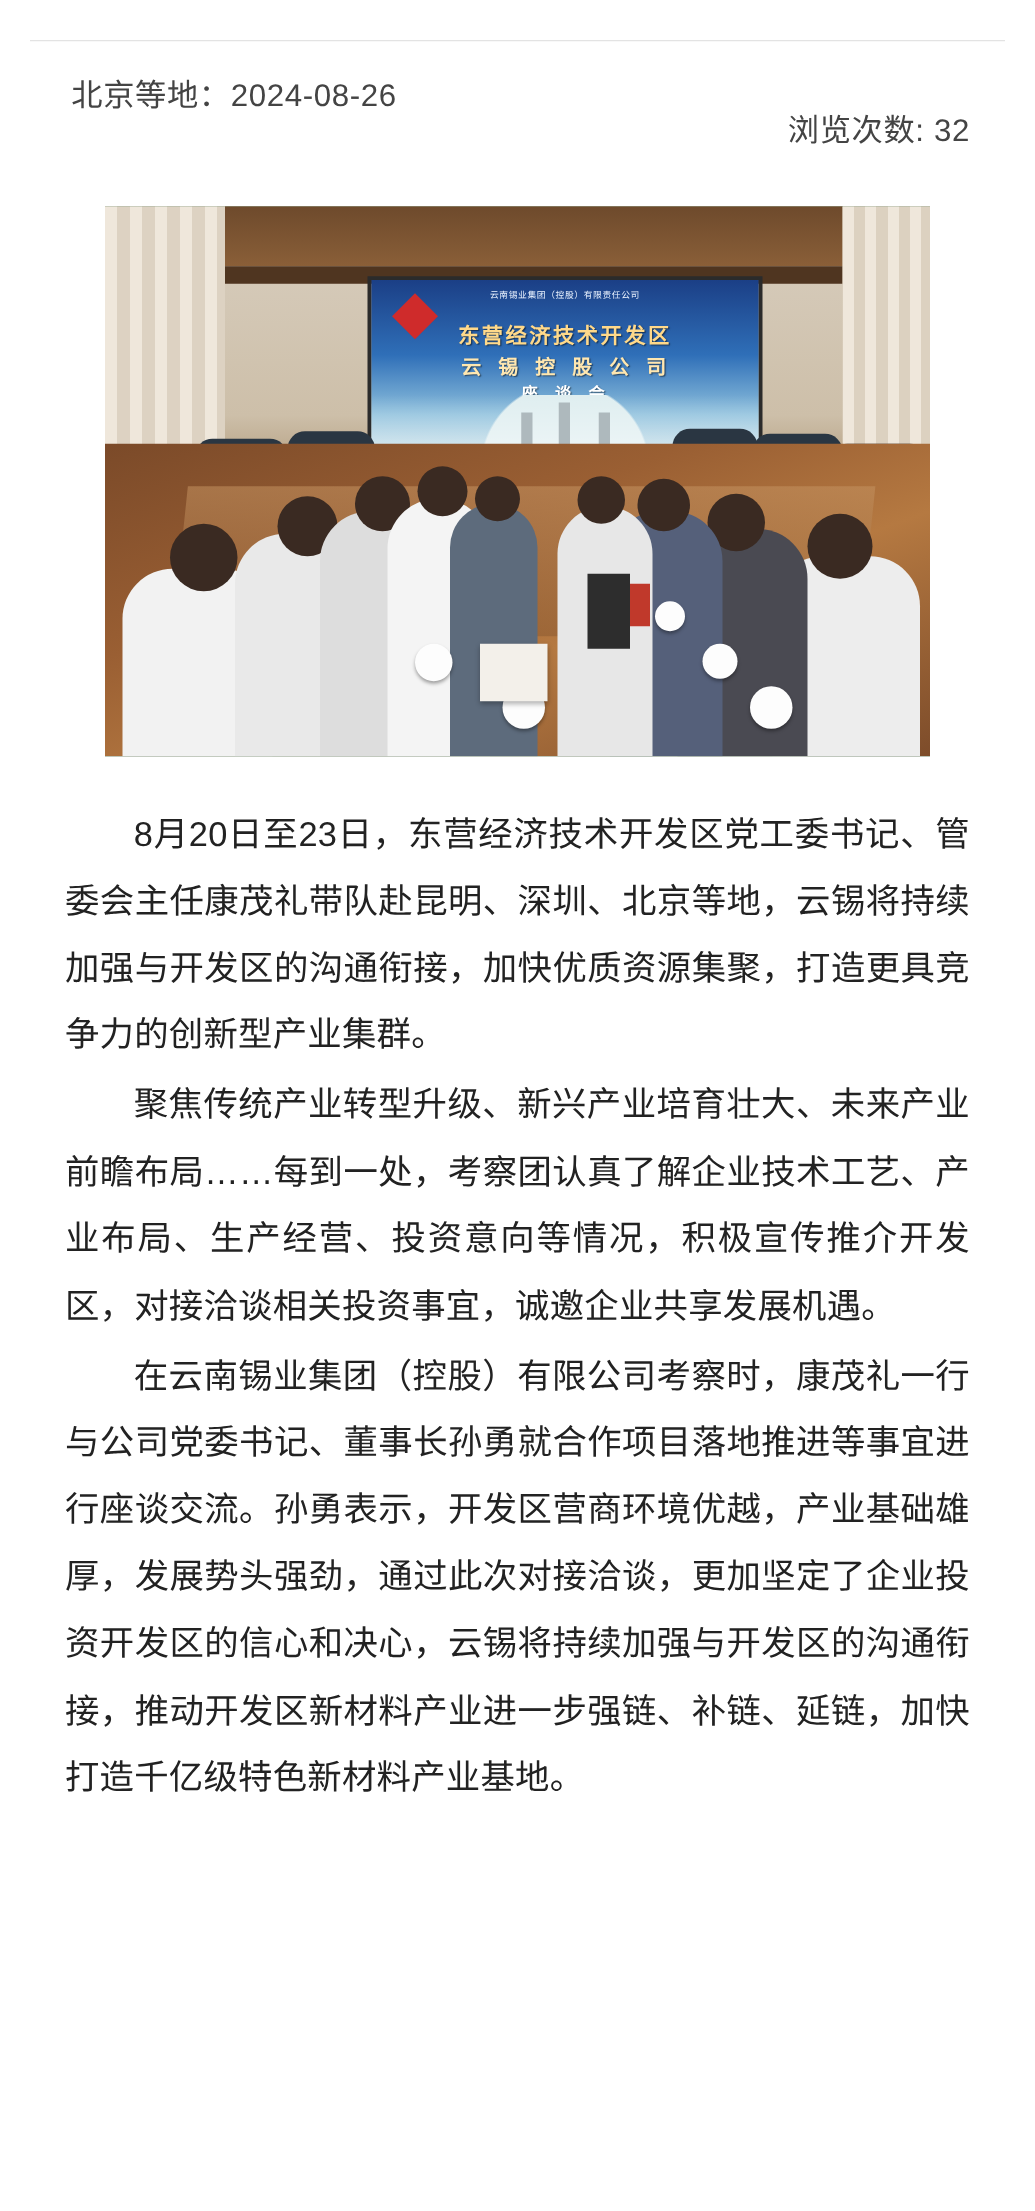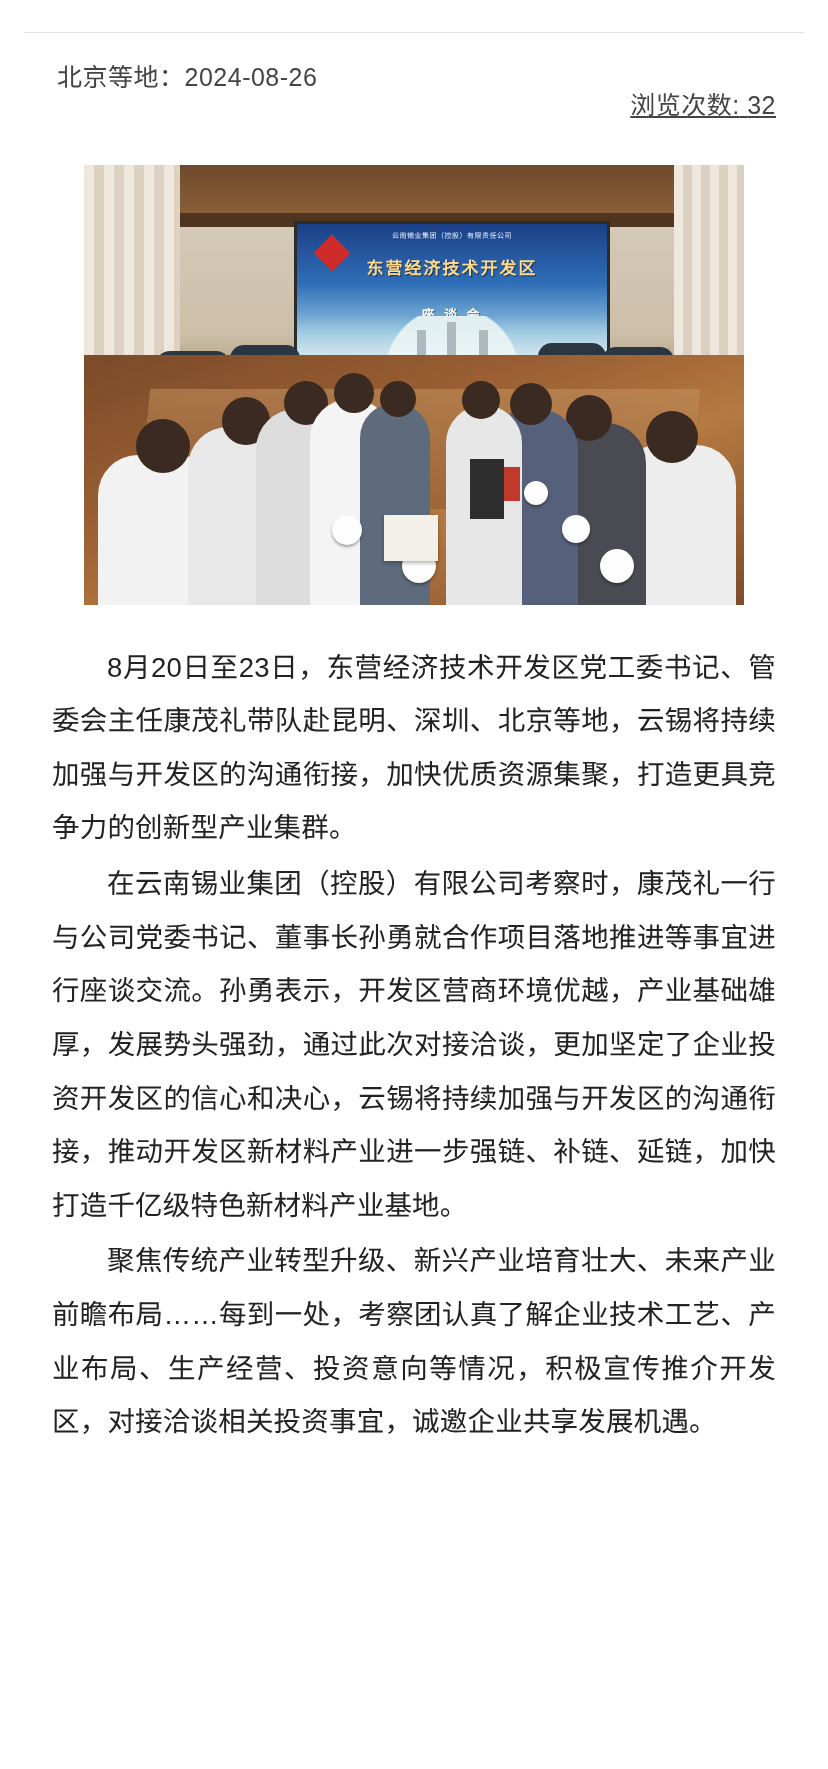--- a/index.html
+++ b/index.html
@@ -44,21 +44,20 @@
     line-height: 1.5;
   }
   .meta-date {
     width: 270px;
     letter-spacing: 0.5px;
   }
   .meta-views {
     flex: 0 0 auto;
     padding-top: 28px;
     letter-spacing: 0.5px;
-    text-decoration: underline;
   }
   .meta-font {
     flex: 0 0 auto;
     width: 200px;
     text-align: left;
     padding-left: 12px;
     white-space: normal;
   }
   .meta-font .bracket {
     color: #444444;
@@ -72,20 +71,21 @@
   .font-size-link.mid { font-size: 26px; }
   .font-size-link.small { font-size: 23px; }
 
   .figure {
     margin: 40px auto 0 auto;
     width: 660px;
     height: 440px;
     position: relative;
     overflow: hidden;
     background: #14532d;
+    font-family: Liberation Mono, monospace;
   }
   
   .ph-wall {
     position: absolute; inset: 0;
     background: linear-gradient(#d9cfc0 0%, #cdbfa9 38%, #b9a589 46%, #8d7a63 47%, #7d6b55 100%);
   }
   .ph-curtain-l {
     position: absolute; left: 0; top: 0; width: 96px; height: 235px;
     background: repeating-linear-gradient(90deg,#efe7db 0 10px,#ddd2c2 10px 20px);
   }
@@ -197,20 +197,21 @@
     <div class="ph-wall"></div>
     <div class="ph-woodpanel"></div>
     <div class="ph-woodpanel2"></div>
     <div class="ph-curtain-l"></div>
     <div class="ph-curtain-r"></div>
 
     <div class="ph-screen">
       <div class="s-head">云南锡业集团（控股）有限责任公司</div>
       <div class="s-logo"></div>
       <div class="s-t1">东营经济技术开发区</div>
+      <div class="s-t2">云 锡 控 股 公 司</div>
       <div class="s-t3">座 谈 会</div>
       <div class="s-gate"></div>
       <div class="s-pillar" style="left:120px;"></div>
       <div class="s-pillar" style="left:150px;height:48px;"></div>
       <div class="s-pillar" style="left:182px;"></div>
     </div>
 
     <div class="ph-chair" style="left:2px;  top:196px; width:78px; height:90px;"></div>
     <div class="ph-chair" style="left:72px; top:186px; width:74px; height:86px;"></div>
     <div class="ph-chair" style="left:146px;top:180px; width:70px; height:80px;"></div>
@@ -245,17 +246,17 @@
     <div class="ph-cup" style="right:110px;bottom:22px; width:34px; height:34px;"></div>
     <div class="ph-cup" style="right:154px;bottom:62px; width:28px; height:28px;"></div>
     <div class="ph-cup" style="right:196px;bottom:100px;width:24px; height:24px;"></div>
     <div style="position:absolute; left:300px; bottom:44px; width:54px; height:46px; background:#f3f0ea; box-shadow:0 2px 4px rgba(0,0,0,.3);"></div>
     <div style="position:absolute; left:386px; bottom:86px; width:34px; height:60px; background:#2d2d2d;"></div>
     <div style="position:absolute; left:420px; bottom:104px; width:16px; height:34px; background:#c0392b;"></div>
   </div>
 
   <div class="body-text">
     <p>8月20日至23日，东营经济技术开发区党工委书记、管委会主任康茂礼带队赴昆明、深圳、北京等地，云锡将持续加强与开发区的沟通衔接，加快优质资源集聚，打造更具竞争力的创新型产业集群。</p>
+    <p>聚焦传统产业转型升级、新兴产业培育壮大、未来产业前瞻布局……每到一处，考察团认真了解企业技术工艺、产业布局、生产经营、投资意向等情况，积极宣传推介开发区，对接洽谈相关投资事宜，诚邀企业共享发展机遇。</p>
     <p>在云南锡业集团（控股）有限公司考察时，康茂礼一行与公司党委书记、董事长孙勇就合作项目落地推进等事宜进行座谈交流。孙勇表示，开发区营商环境优越，产业基础雄厚，发展势头强劲，通过此次对接洽谈，更加坚定了企业投资开发区的信心和决心，云锡将持续加强与开发区的沟通衔接，推动开发区新材料产业进一步强链、补链、延链，加快打造千亿级特色新材料产业基地。</p>
-    <p>聚焦传统产业转型升级、新兴产业培育壮大、未来产业前瞻布局……每到一处，考察团认真了解企业技术工艺、产业布局、生产经营、投资意向等情况，积极宣传推介开发区，对接洽谈相关投资事宜，诚邀企业共享发展机遇。</p>
   </div>
 
 </div>
 
 </body></html>

